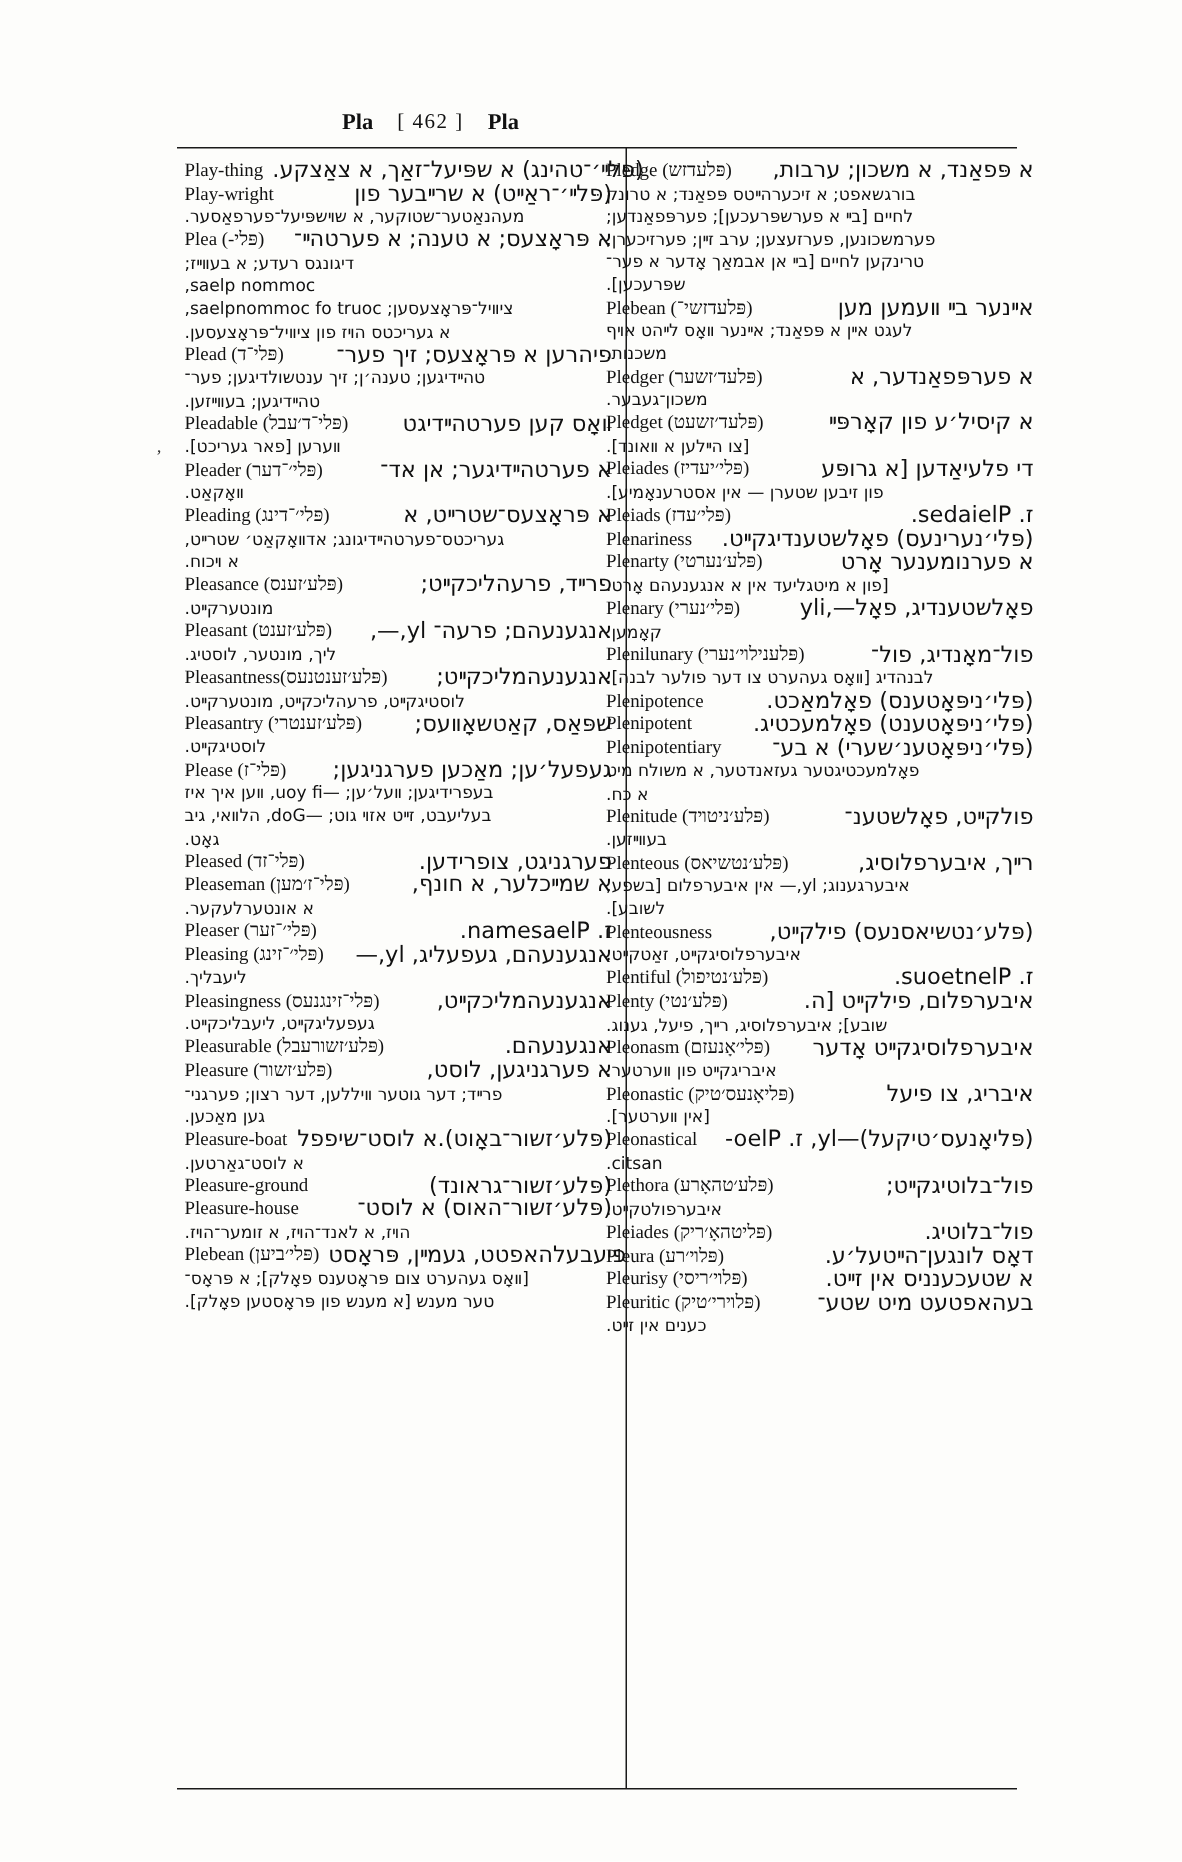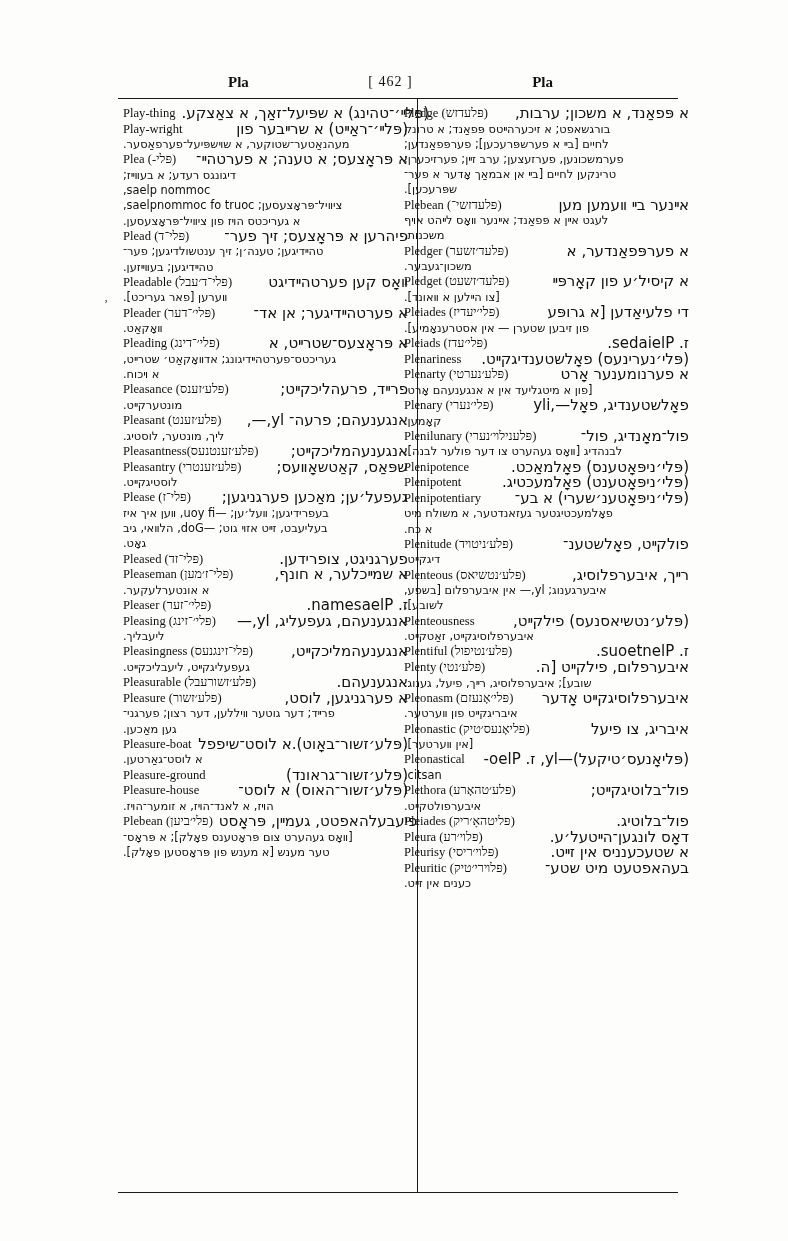--- a/index.html
+++ b/index.html
@@ -24,21 +24,20 @@
   }
   
   .running-head {
     position: absolute;
     left: 118px;
     top: 70px;
     width: 560px;
     height: 24px;
     display: flex;
     align-items: center;
-    justify-content: space-between;
     font-family: "Liberation Serif", serif;
     font-weight: bold;
     font-size: 15px;
     gap: 16px;
   }
   .running-head .rh-left { margin-left: 110px; }
   .running-head .rh-center { font-weight: normal; font-size: 14px; letter-spacing: 1px;}
   .running-head .rh-right { margin-right: 125px; }
 
   .rule {
@@ -200,20 +199,21 @@
           <span class="hw">Pleasant (פּלע׳זענט)</span>
           <span class="yd">אנגענעהם; פרעה־ ly,—,</span>
         </div>
         <div class="ln rtl">ליך, מונטער, לוסטיג.</div>
       </div>
       <div class="entry">
         <div class="ln headline">
           <span class="hw">Pleasantness(פּלע׳זענטנעס)</span>
           <span class="yd">אנגענעהמליכקײט;</span>
         </div>
+        <div class="ln rtl">לוסטיגקײט, פרעהליכקײט, מונטערקײט.</div>
       </div>
       <div class="entry">
         <div class="ln headline">
           <span class="hw">Pleasantry (פּלע׳זענטרי)</span>
           <span class="yd">שפּאַס, קאַטשאָװעס;</span>
         </div>
         <div class="ln rtl">לוסטיגקײט.</div>
       </div>
       <div class="entry">
         <div class="ln headline">
@@ -392,21 +392,21 @@
           <span class="yd">(פּלי׳ניפּאָטענ׳שערי) א בע־</span>
         </div>
         <div class="ln rtl">פאָלמעכטיגטער געזאנדטער, א משולח מיט</div>
         <div class="ln rtl">א כח.</div>
       </div>
       <div class="entry">
         <div class="ln headline">
           <span class="hw">Plenitude (פּלע׳ניטױד)</span>
           <span class="yd">פולקײט, פאָלשטענ־</span>
         </div>
-        <div class="ln rtl">דיגקײט.</div>
+        <div class="ln rtl">בעװײזען.</div>
       </div>
       <div class="entry">
         <div class="ln headline">
           <span class="hw">Plenteous (פּלע׳נטשיאס)</span>
           <span class="yd">רײך, איבערפלוסיג,</span>
         </div>
         <div class="ln rtl">איבערגענוג; ly,— אין איבערפלום [בשפע,</div>
         <div class="ln rtl">לשובע].</div>
       </div>
       <div class="entry">

